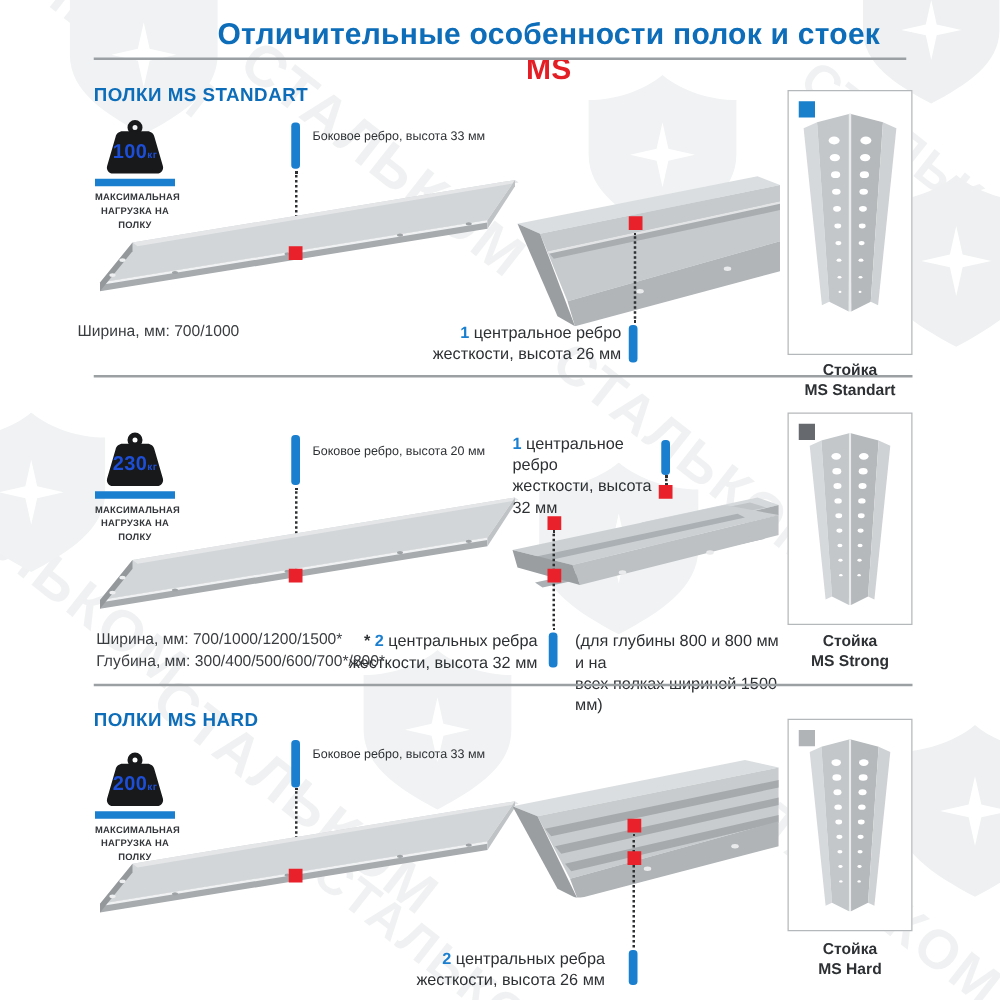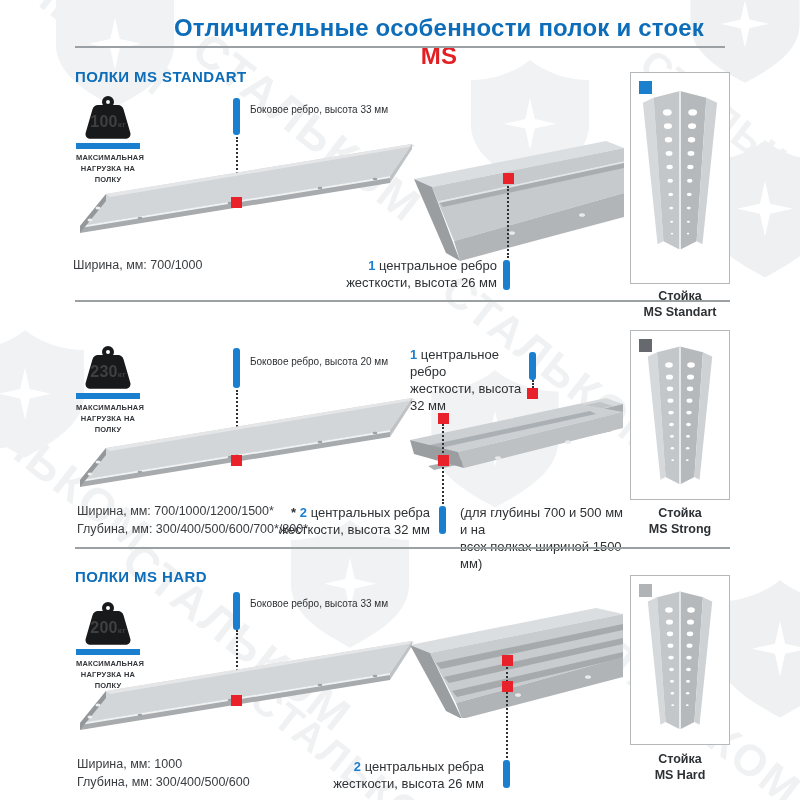--- a/index.html
+++ b/index.html
@@ -19,21 +19,21 @@
   .page-title .accent{color:var(--red);}
   .title-rule{position:absolute;top:46px;left:75px;width:650px;height:2px;background:#9aa0a4;}
   .section{position:absolute;left:0;width:800px;}
   .h-sec{position:absolute;left:75px;font-size:15px;font-weight:bold;color:var(--blue);letter-spacing:0.4px;}
   .h-sec .badge{color:var(--red);}
   .divider{position:absolute;left:75px;width:655px;height:2px;background:#9ba0a3;}
   
   .weight{position:absolute;width:64px;text-align:center;}
   .w-ring{width:12px;height:12px;border:4px solid #17191b;border-radius:50%;margin:0 auto -4px;}
   .w-body{position:relative;width:64px;height:36px;}
-  .w-num{position:absolute;left:0;top:9px;width:100%;text-align:center;color:#404040;font-weight:bold;font-size:16px;letter-spacing:0.3px;}
+  .w-num{position:absolute;left:0;top:9px;width:100%;text-align:center;color:#1d4ed8;font-weight:bold;font-size:16px;letter-spacing:0.3px;}
   .w-num .unit{font-size:8px;font-weight:bold;}
   .w-bar{width:64px;height:6px;background:var(--bar);margin-top:3px;}
   .w-cap{margin-top:4px;font-size:7.5px;font-weight:bold;color:#33363a;line-height:1.45;letter-spacing:0.2px;}
   
   .bar-v{position:absolute;width:7px;background:var(--bar);border-radius:3px;}
   .dots{position:absolute;width:0;border-left:2.5px dotted #2d2f31;}
   .sq{position:absolute;width:11px;height:11px;background:var(--mark);}
   .lbl{position:absolute;font-size:10px;color:var(--ink);}
   .rib-lbl{position:absolute;font-size:13px;color:var(--ink);line-height:1.3;}
   .rib-lbl .num,.rib-lbl .star{font-weight:bold;color:var(--bar);}
@@ -134,21 +134,21 @@
       <polygon points="10,96 36,64 36,71 10,103" fill="#94989b"></polygon>
       <ellipse cx="20" cy="90" rx="2.5" ry="1.5" fill="#eceeef"></ellipse>
       <ellipse cx="28" cy="78" rx="2.5" ry="1.5" fill="#eceeef"></ellipse>
       <ellipse cx="70" cy="88" rx="2.4" ry="1.3" fill="#9fa3a6"></ellipse>
       <ellipse cx="160" cy="73" rx="2.4" ry="1.3" fill="#9fa3a6"></ellipse>
       <ellipse cx="250" cy="58" rx="2.4" ry="1.3" fill="#9fa3a6"></ellipse>
       <ellipse cx="305" cy="49" rx="2.4" ry="1.3" fill="#9fa3a6"></ellipse>
     </svg>
     <div class="sq" style="left:231px;top:137px;"></div>
 
-    <div class="dims" style="left:73px;top:196px;">
+    <div class="dims" style="left:62px;top:196px;">
       <div>Ширина, мм: 700/1000</div>
     </div>
 
     <svg class="abs" style="left:412px;top:75px;" width="212" height="126" viewBox="0 0 212 126">
       <polygon points="2,44 194,6 212,13 20,52" fill="#dbdee0"></polygon>
       <polygon points="20,52 212,13 212,58 42,106" fill="#c6cacd"></polygon>
       <polygon points="26,66 212,26 212,33 31,72" fill="#a9adb0"></polygon>
       <polygon points="26,66 212,26 212,28 27,68" fill="#e2e4e5"></polygon>
       <polygon points="42,106 212,58 212,82 48,126" fill="#b1b5b8"></polygon>
       <polygon points="2,44 20,52 48,126 34,118" fill="#9a9ea1"></polygon>
@@ -268,21 +268,21 @@
     <div class="dots" style="left:442px;top:116px;height:80px;"></div>
     <div class="sq" style="left:438px;top:105px;"></div>
     <div class="sq" style="left:438px;top:147px;"></div>
     <div class="bar-v" style="left:439px;top:198px;height:28px;"></div>
 
     <div class="rib-lbl ra" style="left:268px;top:197px;width:162px;">
       <div><span class="star">*</span> <span class="num">2</span> <span>центральных ребра</span></div>
       <div>жесткости, высота 32 мм</div>
     </div>
     <div class="rib-lbl" style="left:460px;top:197px;width:172px;">
-      <div>(для глубины 700 и 500 мм и на</div>
+      <div>(для глубины 800 и 800 мм и на</div>
       <div>всех полках шириной 1500 мм)</div>
     </div>
 
     <div class="post-box" style="left:630px;top:22px;height:170px;">
       <div class="post-marker" style="background: rgb(102, 105, 109);"></div>
       <svg style="position:absolute;left:9px;top:12px;" width="80" height="146" viewBox="0 0 88 172">
         <polygon points="6,16 17,11 27,158 21,161" fill="#d6d9db"></polygon>
         <polygon points="17,11 44,4 43,166 27,158" fill="#c3c7ca"></polygon>
         <polygon points="44,4 71,11 61,158 45,166" fill="#b5b9bc"></polygon>
         <polygon points="71,11 82,16 67,161 61,158" fill="#cfd2d4"></polygon>
@@ -350,24 +350,20 @@
       <polygon points="10,96 36,64 36,71 10,103" fill="#94989b"></polygon>
       <ellipse cx="20" cy="90" rx="2.5" ry="1.5" fill="#eceeef"></ellipse>
       <ellipse cx="28" cy="78" rx="2.5" ry="1.5" fill="#eceeef"></ellipse>
       <ellipse cx="70" cy="88" rx="2.4" ry="1.3" fill="#9fa3a6"></ellipse>
       <ellipse cx="160" cy="73" rx="2.4" ry="1.3" fill="#9fa3a6"></ellipse>
       <ellipse cx="250" cy="58" rx="2.4" ry="1.3" fill="#9fa3a6"></ellipse>
       <ellipse cx="305" cy="49" rx="2.4" ry="1.3" fill="#9fa3a6"></ellipse>
     </svg>
     <div class="sq" style="left:231px;top:140px;"></div>
 
-    <div class="dims" style="left:77px;top:200px;">
-      <div>Ширина, мм: 1000</div>
-      <div>Глубина, мм: 300/400/500/600</div>
-    </div>
 
     <svg class="abs" style="left:408px;top:48px;" width="215" height="115" viewBox="0 0 215 115">
       <polygon points="2,42 188,5 215,11 22,50" fill="#dbdee0"></polygon>
       <polygon points="22,50 215,11 215,54 48,100" fill="#c8ccce"></polygon>
       <polygon points="28,60 215,21 215,27 33,66" fill="#a6aaad"></polygon>
       <polygon points="36,74 215,35 215,41 41,80" fill="#a6aaad"></polygon>
       <polygon points="44,88 215,49 215,55 49,94" fill="#a6aaad"></polygon>
       <polygon points="48,100 215,54 215,74 54,116" fill="#b0b4b7"></polygon>
       <polygon points="2,42 22,50 54,116 38,108" fill="#9a9ea1"></polygon>
       <ellipse cx="110" cy="92" rx="3" ry="1.8" fill="#e9eaeb"></ellipse>

